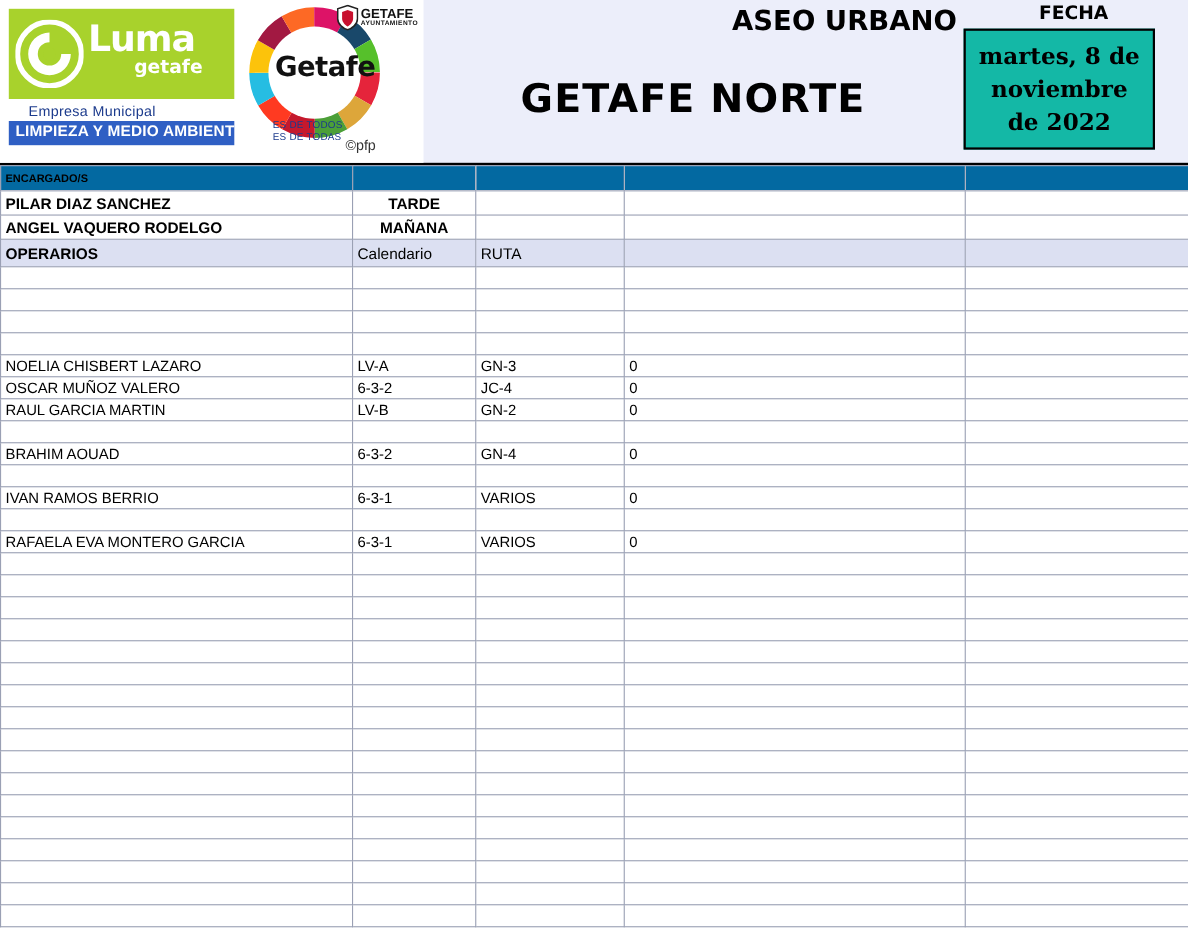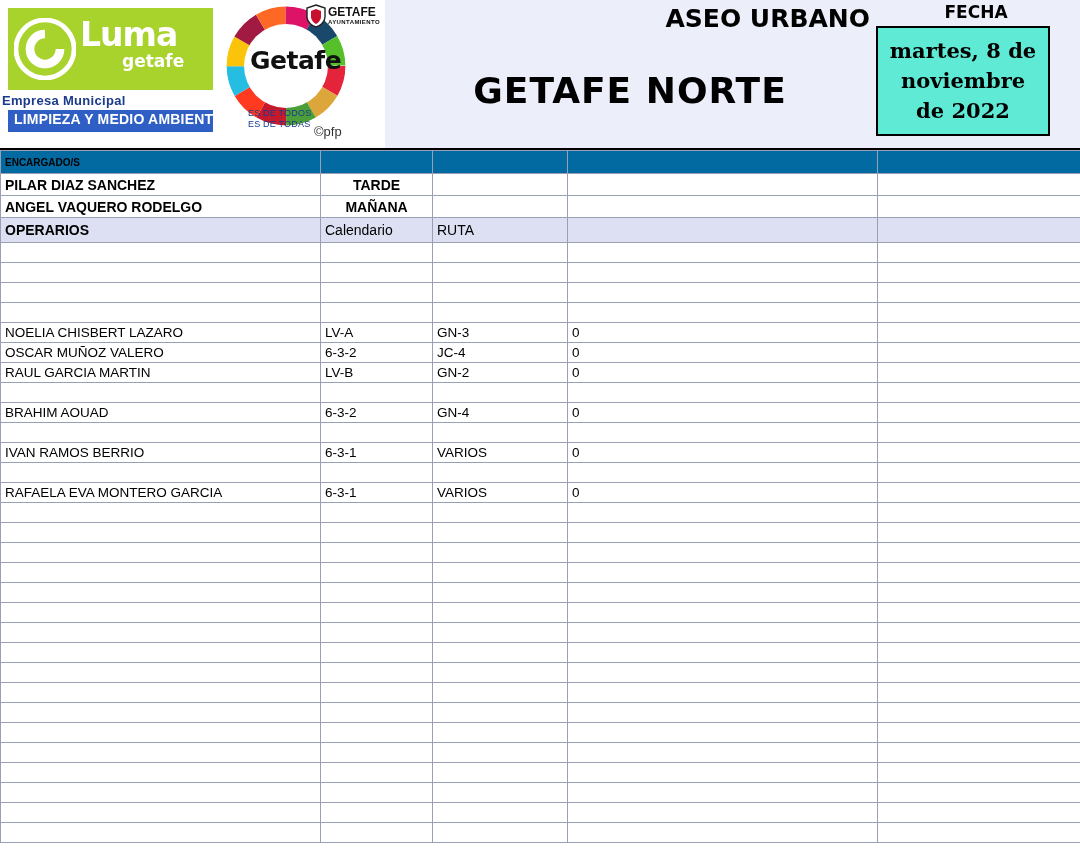--- a/index.html
+++ b/index.html
@@ -67,24 +67,24 @@
     left: 122px;
     top: 52px;
     font-family: "DejaVu Sans", sans-serif;
     font-size: 17px;
     font-weight: bold;
     color: #ffffff;
     line-height: 18px;
   }
   .empresa {
     position: absolute;
-    left: 2px;
+    left: 26px;
     top: 93px;
     font-size: 13px;
-    font-weight: bold;
+    font-weight: normal;
     color: #1b3a8c;
     letter-spacing: .3px;
   }
   .limpieza-bar {
     position: absolute;
     left: 8px;
     top: 110px;
     width: 205px;
     height: 22px;
     background: #2f5fc4;
@@ -217,21 +217,21 @@
     font-weight: bold;
     color: #000;
   }
   .fecha-box {
     position: absolute;
     left: 876px;
     top: 26px;
     width: 174px;
     height: 110px;
     border: 2px solid #000;
-    background: #5eead4;
+    background: #14b8a6;
     box-sizing: border-box;
     display: flex;
     align-items: center;
     justify-content: center;
     text-align: center;
     font-family: "DejaVu Serif", serif;
     font-size: 21px;
     font-weight: bold;
     color: #000;
     line-height: 30px;

